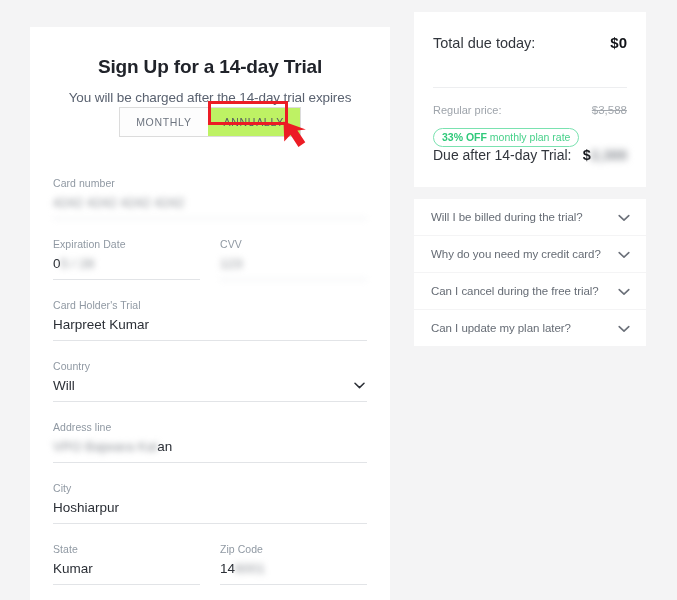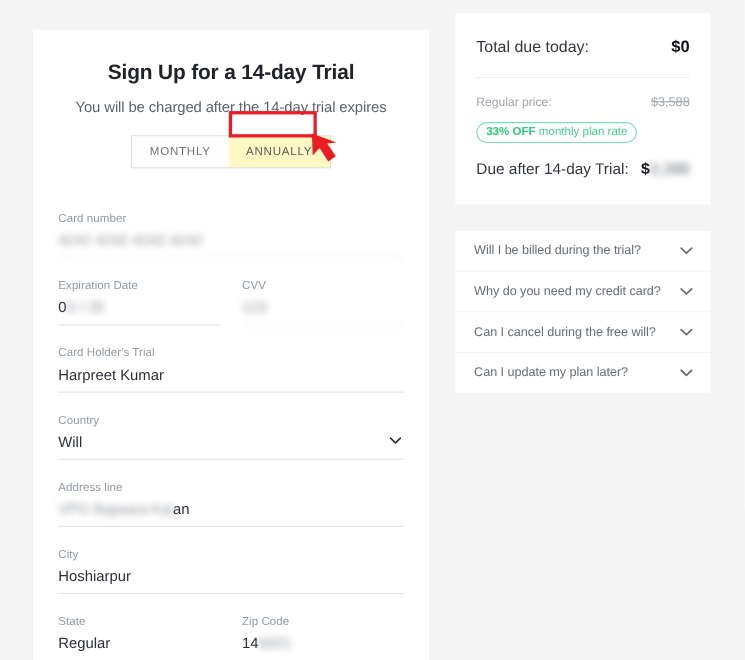--- a/index.html
+++ b/index.html
@@ -43,39 +43,39 @@
     text-align: center;
     font-size: 13.5px;
     color: #5a6270;
     letter-spacing: -0.1px;
   }
 
   
   .plan-toggle-wrap {
     display: flex;
     justify-content: center;
-    margin-top: 18px;
+    margin-top: 2px;
   }
   .plan-toggle {
     display: flex;
     border: 1px solid #dcdcdc;
     background: #fbfbfb;
   }
   .plan-tab {
     font-size: 10.5px;
     letter-spacing: 0.7px;
     color: #6e7580;
     padding: 8px 16px 8px 16px;
     cursor: pointer;
     background: #fdfdfd;
     user-select: none;
     white-space: nowrap;
   }
   .plan-tab.active {
-    background: #fef9c3;
+    background: #bef264;
     color: #54595f;
   }
 
   
   .annot-box {
     position: absolute;
     left: 208px;
     top: 101px;
     width: 80px;
     height: 24px;
@@ -150,21 +150,21 @@
     top: 12px;
     width: 232px;
     background: #ffffff;
     box-sizing: border-box;
     padding: 22px 19px 24px 19px;
   }
   .price-total-row {
     display: flex;
     justify-content: space-between;
     align-items: baseline;
-    padding-bottom: 19px;
+    padding-bottom: 36px;
     border-bottom: 1px solid #edeef0;
   }
   .price-total-label {
     font-size: 14.5px;
     color: #32363d;
   }
   .price-total-value {
     font-size: 15px;
     font-weight: bold;
     color: #111318;
@@ -195,21 +195,21 @@
     white-space: nowrap;
   }
   .discount-badge b {
     color: #2fc97a;
     font-weight: bold;
   }
   .price-due-row {
     display: flex;
     justify-content: space-between;
     align-items: baseline;
-    margin-top: 15px;
+    margin-top: 0;
   }
   .price-due-label {
     font-size: 14px;
     color: #32363d;
   }
   .price-due-value {
     font-size: 14.5px;
     font-weight: bold;
     color: #111318;
     display: flex;
@@ -217,21 +217,21 @@
   }
   .price-due-value .blur-amount {
     filter: blur(3.6px);
     color: #8e9298;
   }
 
   
   .faq-list {
     position: absolute;
     left: 414px;
-    top: 210px;
+    top: 199px;
     width: 232px;
   }
   .faq-item {
     background: #ffffff;
     display: flex;
     align-items: center;
     justify-content: space-between;
     padding: 0 16px 0 17px;
     height: 36px;
     margin-bottom: 1px;
@@ -301,21 +301,21 @@
     </div>
 
     <div class="field">
       <span class="field-label">City</span>
       <div class="field-value">Hoshiarpur</div>
     </div>
 
     <div class="field-row">
       <div class="field">
         <span class="field-label">State</span>
-        <div class="field-value">Regular</div>
+        <div class="field-value">Kumar</div>
       </div>
       <div class="field">
         <span class="field-label">Zip Code</span>
         <div class="field-value partial-blur"><span>14</span><span class="blur-part">6001</span></div>
       </div>
     </div>
 
   </div>
 </div>
 
@@ -354,21 +354,21 @@
   </div>
   <div class="faq-item">
     <span class="faq-question">Why do you need my credit card?</span>
     <span class="faq-chevron">
       <svg width="12" height="8" viewBox="0 0 12 8">
           <path d="M1.2 1.6 L6 6.2 L10.8 1.6" stroke="#6b7079" stroke-width="1.6" fill="none" stroke-linecap="round" stroke-linejoin="round"></path>
         </svg>
     </span>
   </div>
   <div class="faq-item">
-    <span class="faq-question">Can I cancel during the free will?</span>
+    <span class="faq-question">Can I cancel during the free trial?</span>
     <span class="faq-chevron">
       <svg width="12" height="8" viewBox="0 0 12 8">
           <path d="M1.2 1.6 L6 6.2 L10.8 1.6" stroke="#6b7079" stroke-width="1.6" fill="none" stroke-linecap="round" stroke-linejoin="round"></path>
         </svg>
     </span>
   </div>
   <div class="faq-item">
     <span class="faq-question">Can I update my plan later?</span>
     <span class="faq-chevron">
       <svg width="12" height="8" viewBox="0 0 12 8">

